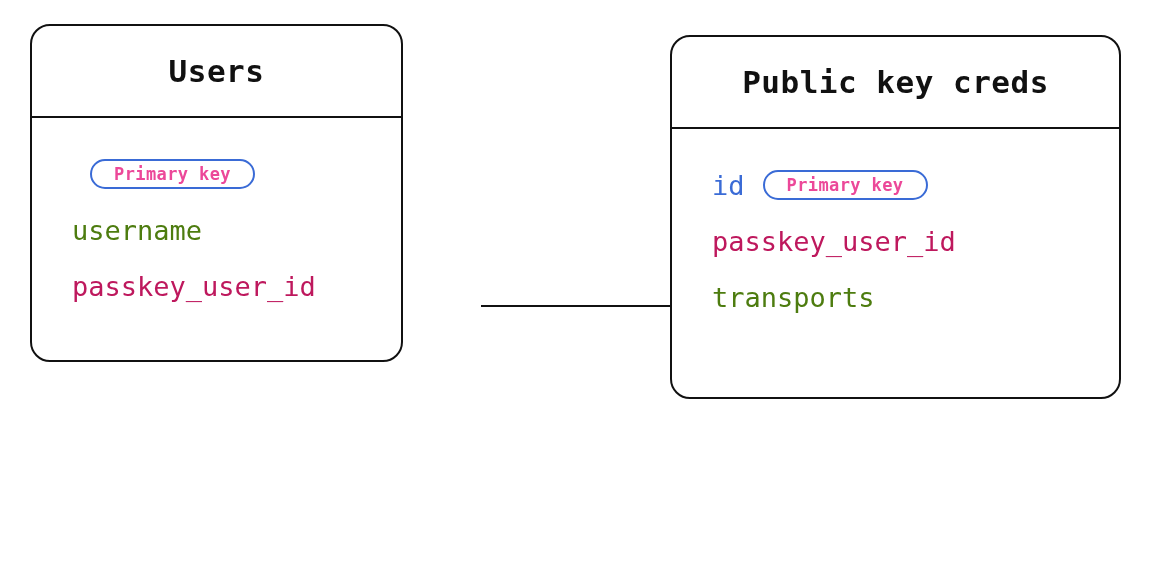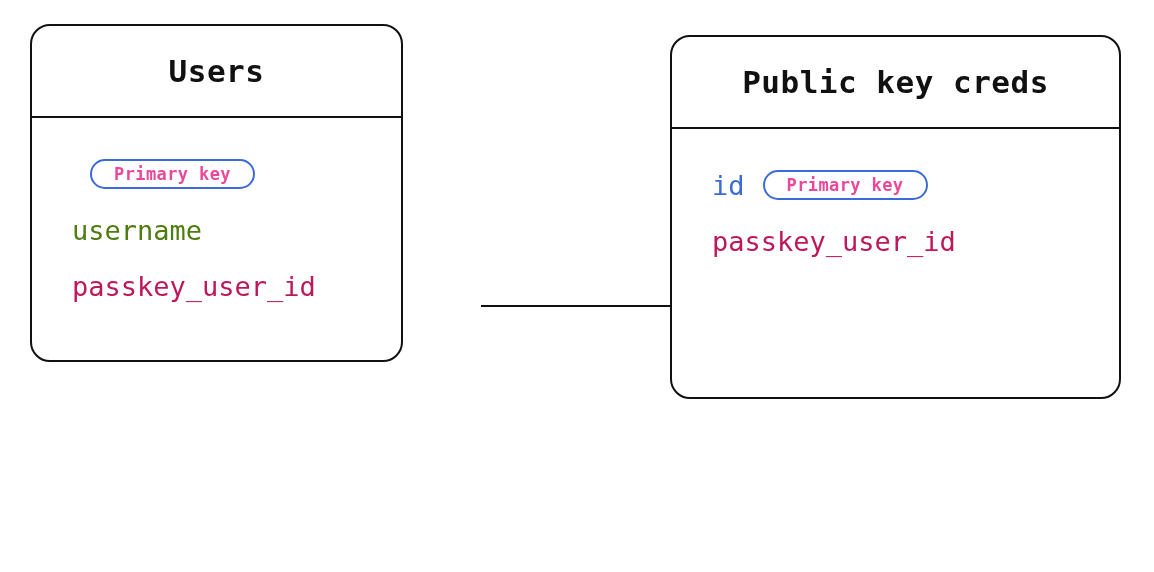--- a/index.html
+++ b/index.html
@@ -135,17 +135,20 @@
         <span class="pk-badge">Primary key</span>
       </div>
 
 
       <div class="field-row">
         <span class="field-name fk">passkey_user_id</span>
       </div>
 
 
 
+      <div class="field-row">
+        <span class="field-name">transports</span>
+      </div>
 
     </div>
   </div>
 
 </div>
 
 </body></html>

